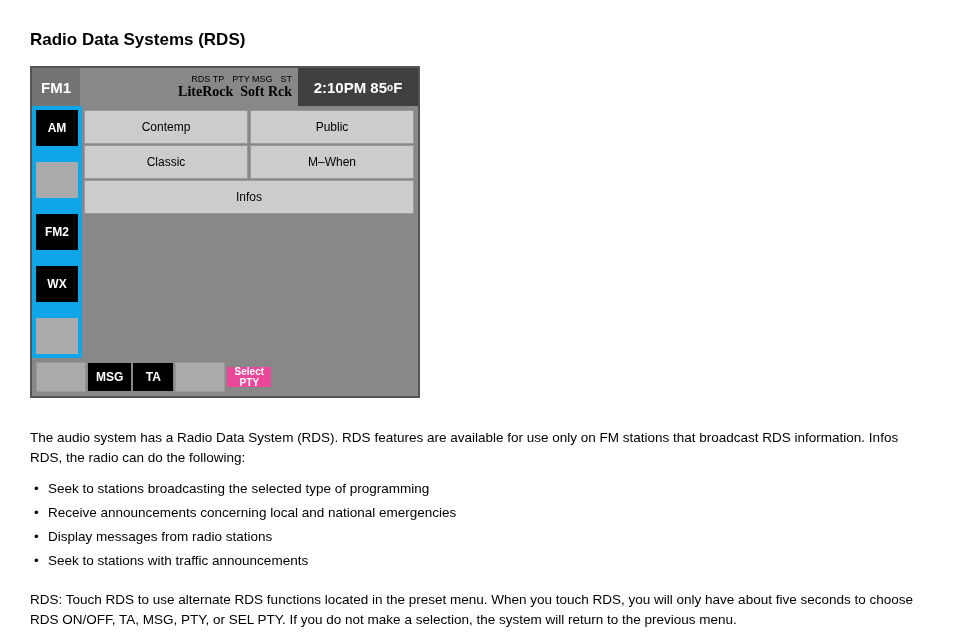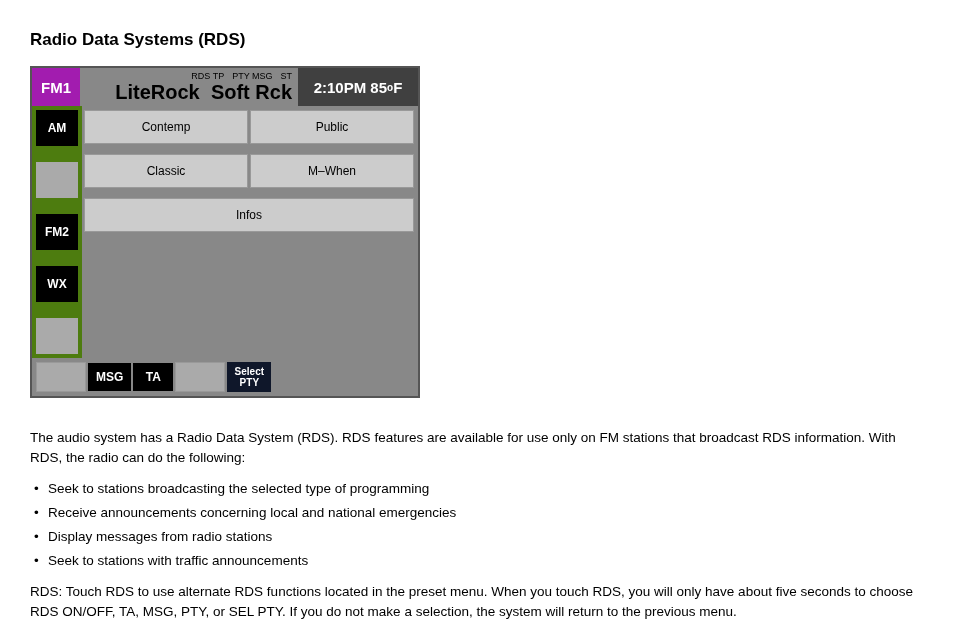--- a/index.html
+++ b/index.html
@@ -39,21 +39,21 @@
       width: 390px;
     }
     
     .radio-top {
       display: flex;
       background: #888;
       align-items: stretch;
       height: 38px;
     }
     .fm1-badge {
-      background: #a21caf;
+      background: #737373;
       color: #fff;
       font-weight: bold;
       font-size: 15px;
       padding: 0 8px;
       display: flex;
       align-items: center;
       min-width: 48px;
       justify-content: center;
     }
     .station-info {
@@ -65,22 +65,23 @@
       flex: 1;
       justify-content: center;
       align-items: flex-end;
     }
     .station-top-labels {
       font-size: 9px;
       display: flex;
       gap: 8px;
     }
     .station-name {
-      font-size: 20px;
-      font-weight: bold;
+      font-size: 14px;
+      font-weight: bold;
+      font-family: Liberation Serif, serif;
     }
     .time-display {
       background: #404040;
       color: #fff;
       font-size: 15px;
       font-weight: bold;
       display: flex;
       align-items: center;
       padding: 0 10px;
       min-width: 120px;
@@ -94,21 +95,21 @@
     .radio-body {
       display: flex;
       background: #888;
     }
     
     .left-buttons {
       display: flex;
       flex-direction: column;
       gap: 16px;
       padding: 4px 4px 4px 4px;
-      background: #4d7c0f;
+      background: #0ea5e9;
     }
     .left-btn {
       background: #000;
       color: #fff;
       font-size: 12px;
       font-weight: bold;
       width: 42px;
       height: 36px;
       display: flex;
       align-items: center;
@@ -119,21 +120,21 @@
     .left-btn.gray {
       background: #aaa;
       color: #888;
     }
     
     .grid-area {
       flex: 1;
       display: flex;
       flex-direction: column;
       padding: 4px 4px 4px 2px;
-      gap: 10px;
+      gap: 1px;
     }
     .grid-row {
       display: flex;
       gap: 2px;
     }
     .grid-btn {
       flex: 1;
       background: #ccc;
       color: #000;
       font-size: 12px;
@@ -172,44 +173,44 @@
       font-weight: bold;
       height: 28px;
       min-width: 40px;
       padding: 0 8px;
       display: flex;
       align-items: center;
       justify-content: center;
       cursor: pointer;
     }
     .bottom-btn-select {
-      background: #0f172a;
+      background: #ec4899;
       color: #fff;
       font-size: 10px;
       font-weight: bold;
-      height: 30px;
+      height: 20px;
       min-width: 44px;
       padding: 0 4px;
       display: flex;
       align-items: center;
       justify-content: center;
       cursor: pointer;
       text-align: center;
       line-height: 1.1;
     }
     
     .right-panel p {
       margin-bottom: 10px;
       line-height: 1.5;
       font-size: 13.5px;
     }
     .bullet-list {
       list-style: none;
       padding: 0;
-      margin-bottom: 10px;
+      margin-bottom: 18px;
     }
     .bullet-list li {
       padding-left: 18px;
       position: relative;
       margin-bottom: 4px;
       font-size: 13.5px;
       line-height: 1.5;
     }
     .bullet-list li::before {
       content: '•';
@@ -285,21 +286,21 @@
         <div class="bottom-btn-black">MSG</div>
         <div class="bottom-btn-black">TA</div>
         <div class="bottom-btn-gray"></div>
         <div class="bottom-btn-select">Select<br>PTY</div>
       </div>
 
     </div>
   </div>
 
   <div class="right-panel">
-    <p>The audio system has a Radio Data System (RDS). RDS features are available for use only on FM stations that broadcast RDS information. With RDS, the radio can do the following:</p>
+    <p>The audio system has a Radio Data System (RDS). RDS features are available for use only on FM stations that broadcast RDS information. Infos RDS, the radio can do the following:</p>
     <ul class="bullet-list">
       <li>Seek to stations broadcasting the selected type of programming</li>
       <li>Receive announcements concerning local and national emergencies</li>
       <li>Display messages from radio stations</li>
       <li>Seek to stations with traffic announcements</li>
     </ul>
     <p>
       <span class="rds-bold">RDS:</span><span> Touch RDS to use alternate RDS functions located in the preset menu. When you touch RDS, you will only have about five seconds to choose RDS ON/OFF, TA, MSG, PTY, or SEL PTY. If you do not make a selection, the system will return to the previous menu.</span>
     </p>
   </div>

